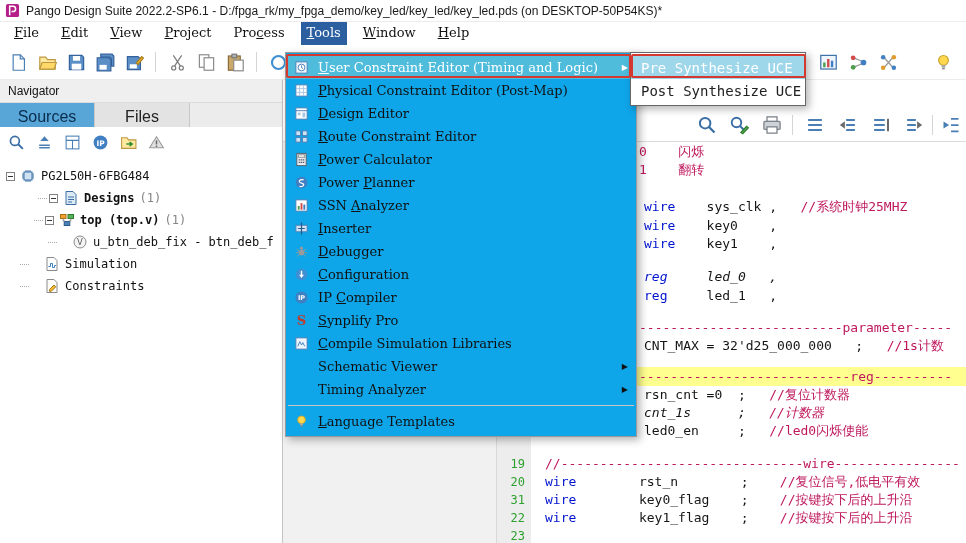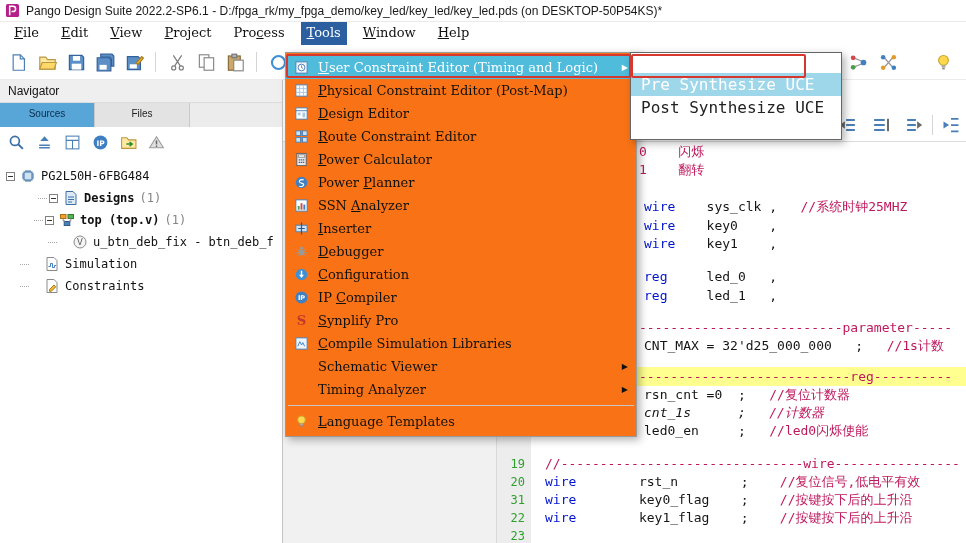--- a/index.html
+++ b/index.html
@@ -21,21 +21,21 @@
 .tbtn{width:24px;height:24px;display:flex;align-items:center;justify-content:center}
 .tbtn svg{width:19px;height:19px;display:block}
 .tsep{width:1px;height:20px;background:#d5d5d5;margin:0 4px}
 .tb-right{position:absolute;left:816px;top:5px;display:flex;gap:6px}
 .tb-far{position:absolute;left:931px;top:5px;display:flex}
 
 
 .navigator{position:absolute;left:0;top:80px;width:283px;height:463px;background:#fff;border-right:1px solid #c4c4c4;overflow:hidden}
 .nav-header{height:23px;background:#efefef;border-bottom:1px solid #dcdcdc;font-size:12px;padding:4px 8px;color:#111}
 .nav-tabs{height:24px;display:flex;background:#ececec}
-.tab{min-width:95px;text-align:center;font-size:10px;padding:5px 8px;background:#e3e3e3;border-right:1px solid #c8c8c8;color:#222}
+.tab{min-width:95px;text-align:center;font-size:16px;padding:5px 8px;background:#e3e3e3;border-right:1px solid #c8c8c8;color:#222}
 .tab.active{background:#58a6d8;color:#0a2c4c}
 .nav-tools{height:30px;display:flex;align-items:center;gap:11px;padding-left:8px}
 .nbtn svg{width:17px;height:17px;display:block}
 .tree{font-family:"DejaVu Sans Mono",monospace;font-size:12px;padding-top:8px;color:#111}
 .trow{height:22px;display:flex;align-items:center;white-space:nowrap}
 .stub{width:9px;border-top:1px dotted #a8a8a8;margin-right:2px;flex:none}
 .exp{width:9px;height:9px;border:1px solid #818181;background:#fff;display:inline-block;position:relative;margin-right:5px;flex:none}
 .exp::after{content:"";position:absolute;left:1px;right:1px;top:3px;border-top:1px solid #333}
 .exp-spacer{width:13px;flex:none}
 .ti{margin-right:5px;flex:none}
@@ -50,31 +50,31 @@
 .ed-btn svg{width:20px;height:20px;display:block}
 .ed-sep{position:absolute;top:7px;width:1px;height:20px;background:#d5d5d5}
 .left-gray{position:absolute;left:0;top:62px;width:214px;height:401px;background:#f1f1f1;border-right:1px solid #d9d9d9}
 .gutter{position:absolute;left:214px;top:62px;width:34px;height:401px;background:#ededed}
 .gnum{position:absolute;left:214px;width:28px;text-align:right;font-family:"DejaVu Sans Mono",monospace;font-size:12px;line-height:18px;color:#2ea02e;z-index:2}
 .code-line{position:absolute;white-space:pre;font-family:"DejaVu Sans Mono",monospace;font-size:13px;line-height:18px;z-index:2}
 .c-kw{color:#0013cf}.c-pl{color:#151515}.c-cm{color:#be185d}
 .cur{position:absolute;left:248px;right:0;height:19px;background:#ffff8f;z-index:1}
 
 
-.menu{position:absolute;left:285px;top:52px;width:352px;background:#f97316;border:1px solid #9a9a9a;box-shadow:3px 3px 8px rgba(0,0,0,.3);padding:3px 0;z-index:40;font-family:"DejaVu Serif",serif;font-size:13px;color:#111}
+.menu{position:absolute;left:285px;top:52px;width:352px;background:#0ea5e9;border:1px solid #9a9a9a;box-shadow:3px 3px 8px rgba(0,0,0,.3);padding:3px 0;z-index:40;font-family:"DejaVu Serif",serif;font-size:13px;color:#111}
 .menu-item{height:23px;display:flex;align-items:center;padding:0 8px}
 .menu-item .mi{width:15px;height:15px;margin-right:9px;flex:none;display:flex;align-items:center;justify-content:center}
 .mi svg{width:15px;height:15px;display:block}
 .menu-item .mlabel{flex:1;white-space:nowrap;overflow:hidden}
 .menu-item .arrow{font-size:8px;margin-left:6px;font-family:"DejaVu Sans",sans-serif}
 .menu-item.hl{background:#4fbcdc;color:#fff}
 .msep{height:1px;background:#c6c6c6;margin:4px 2px}
 
 
-.submenu{position:absolute;left:630px;top:52px;width:212px;background:#fff;border:1px solid #666;box-shadow:3px 3px 8px rgba(0,0,0,.3);padding:20px 0;z-index:50;font-family:"DejaVu Sans Mono",monospace;font-size:16px;color:#222}
+.submenu{position:absolute;left:630px;top:52px;width:176px;background:#fff;border:1px solid #666;box-shadow:3px 3px 8px rgba(0,0,0,.3);padding:3px 0;z-index:50;font-family:"DejaVu Sans Mono",monospace;font-size:14px;color:#222}
 .submenu-item{height:23px;display:flex;align-items:center;padding:0 10px;white-space:nowrap}
 .submenu-item.hl{background:#9ed6ea;color:#fff}
 
 
 .ann{position:absolute;border:2px solid #d5382e;border-radius:2px;z-index:70;pointer-events:none}
 #ann1{left:286px;top:54px;width:345px;height:24px}
 #ann2{left:631px;top:54px;width:175px;height:24px}
 </style>
 </head>
 <body>
@@ -413,21 +413,21 @@
           </span>
         </div>
       </div>
     <div class="left-gray"></div>
     <div class="gutter"></div>
   <div class="code-line" style="top: 63px; left: 356px;"><span class="c-cm">0    闪烁</span></div>
       <div class="code-line" style="top: 81px; left: 356px;"><span class="c-cm">1    翻转</span></div>
       <div class="code-line" style="top: 118px; left: 361px;"><span class="c-kw">wire</span><span class="c-pl">    sys_clk ,</span><span class="c-cm">   //系统时钟25MHZ</span></div>
       <div class="code-line" style="top: 137px; left: 361px;"><span class="c-kw">wire</span><span class="c-pl">    key0    ,</span></div>
       <div class="code-line" style="top: 155px; left: 361px;"><span class="c-kw">wire</span><span class="c-pl">    key1    ,</span></div>
-      <div class="code-line" style="top: 188px; left: 361px;"><span class="c-kw">reg</span><span class="c-pl">     led_0   ,</span></div>
+      <div class="code-line" style="top: 188px; left: 361px; font-style: italic;"><span class="c-kw">reg</span><span class="c-pl">     led_0   ,</span></div>
       <div class="code-line" style="top: 207px; left: 361px;"><span class="c-kw">reg</span><span class="c-pl">     led_1   ,</span></div>
       <div class="code-line" style="top: 239px; left: 356px;"><span class="c-cm">--------------------------parameter-----</span></div>
       <div class="code-line" style="top: 257px; left: 361px;"><span class="c-pl">CNT_MAX = 32'd25_000_000   ;</span><span class="c-cm">   //1s计数</span></div>
       <div class="cur" style="top: 287px;"></div>
       <div class="code-line" style="top: 288px; left: 356px;"><span class="c-cm">---------------------------reg----------</span></div>
       <div class="code-line" style="top: 306px; left: 361px;"><span class="c-pl">rsn_cnt =0  ;</span><span class="c-cm">   //复位计数器</span></div>
       <div class="code-line" style="top: 324px; left: 361px; font-style: italic;"><span class="c-pl">cnt_1s      ;</span><span class="c-cm">   //计数器</span></div>
       <div class="code-line" style="top: 342px; left: 361px;"><span class="c-pl">led0_en     ;</span><span class="c-cm">   //led0闪烁使能</span></div>
       <div class="gnum" style="top: 375px;">19</div>
       <div class="code-line" style="top: 375px; left: 262px;"><span class="c-cm">//-------------------------------wire----------------</span></div>

